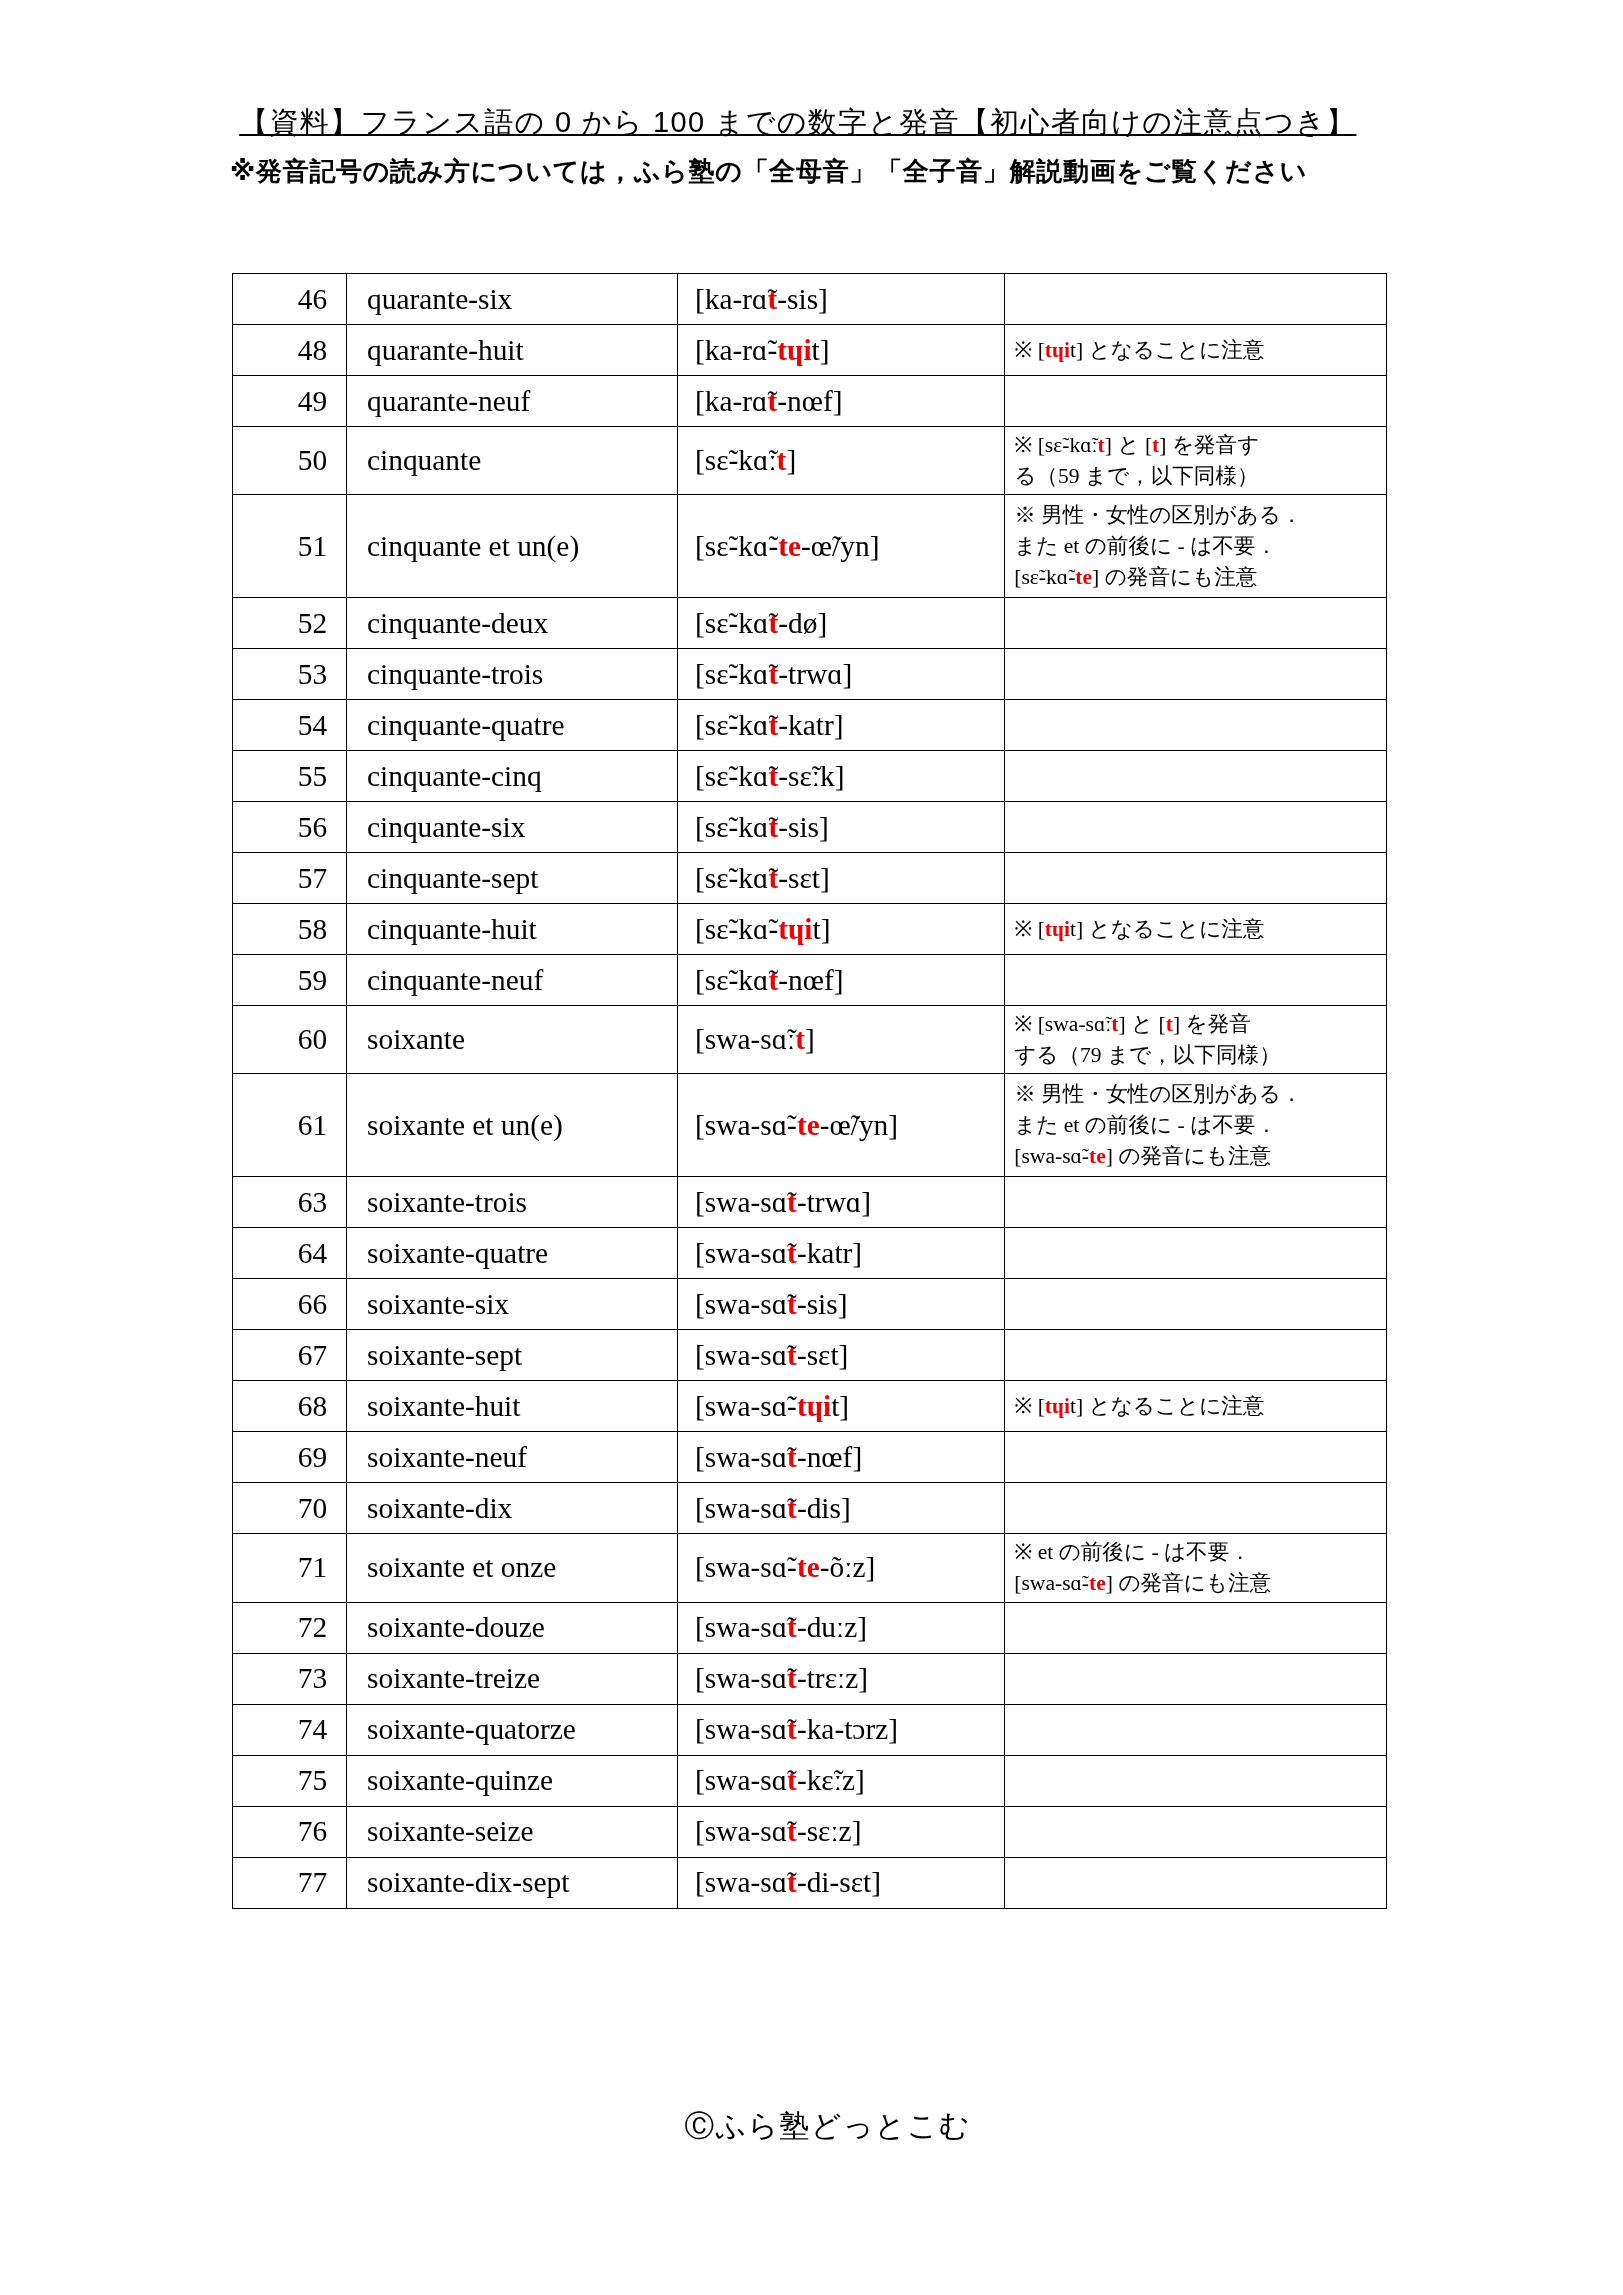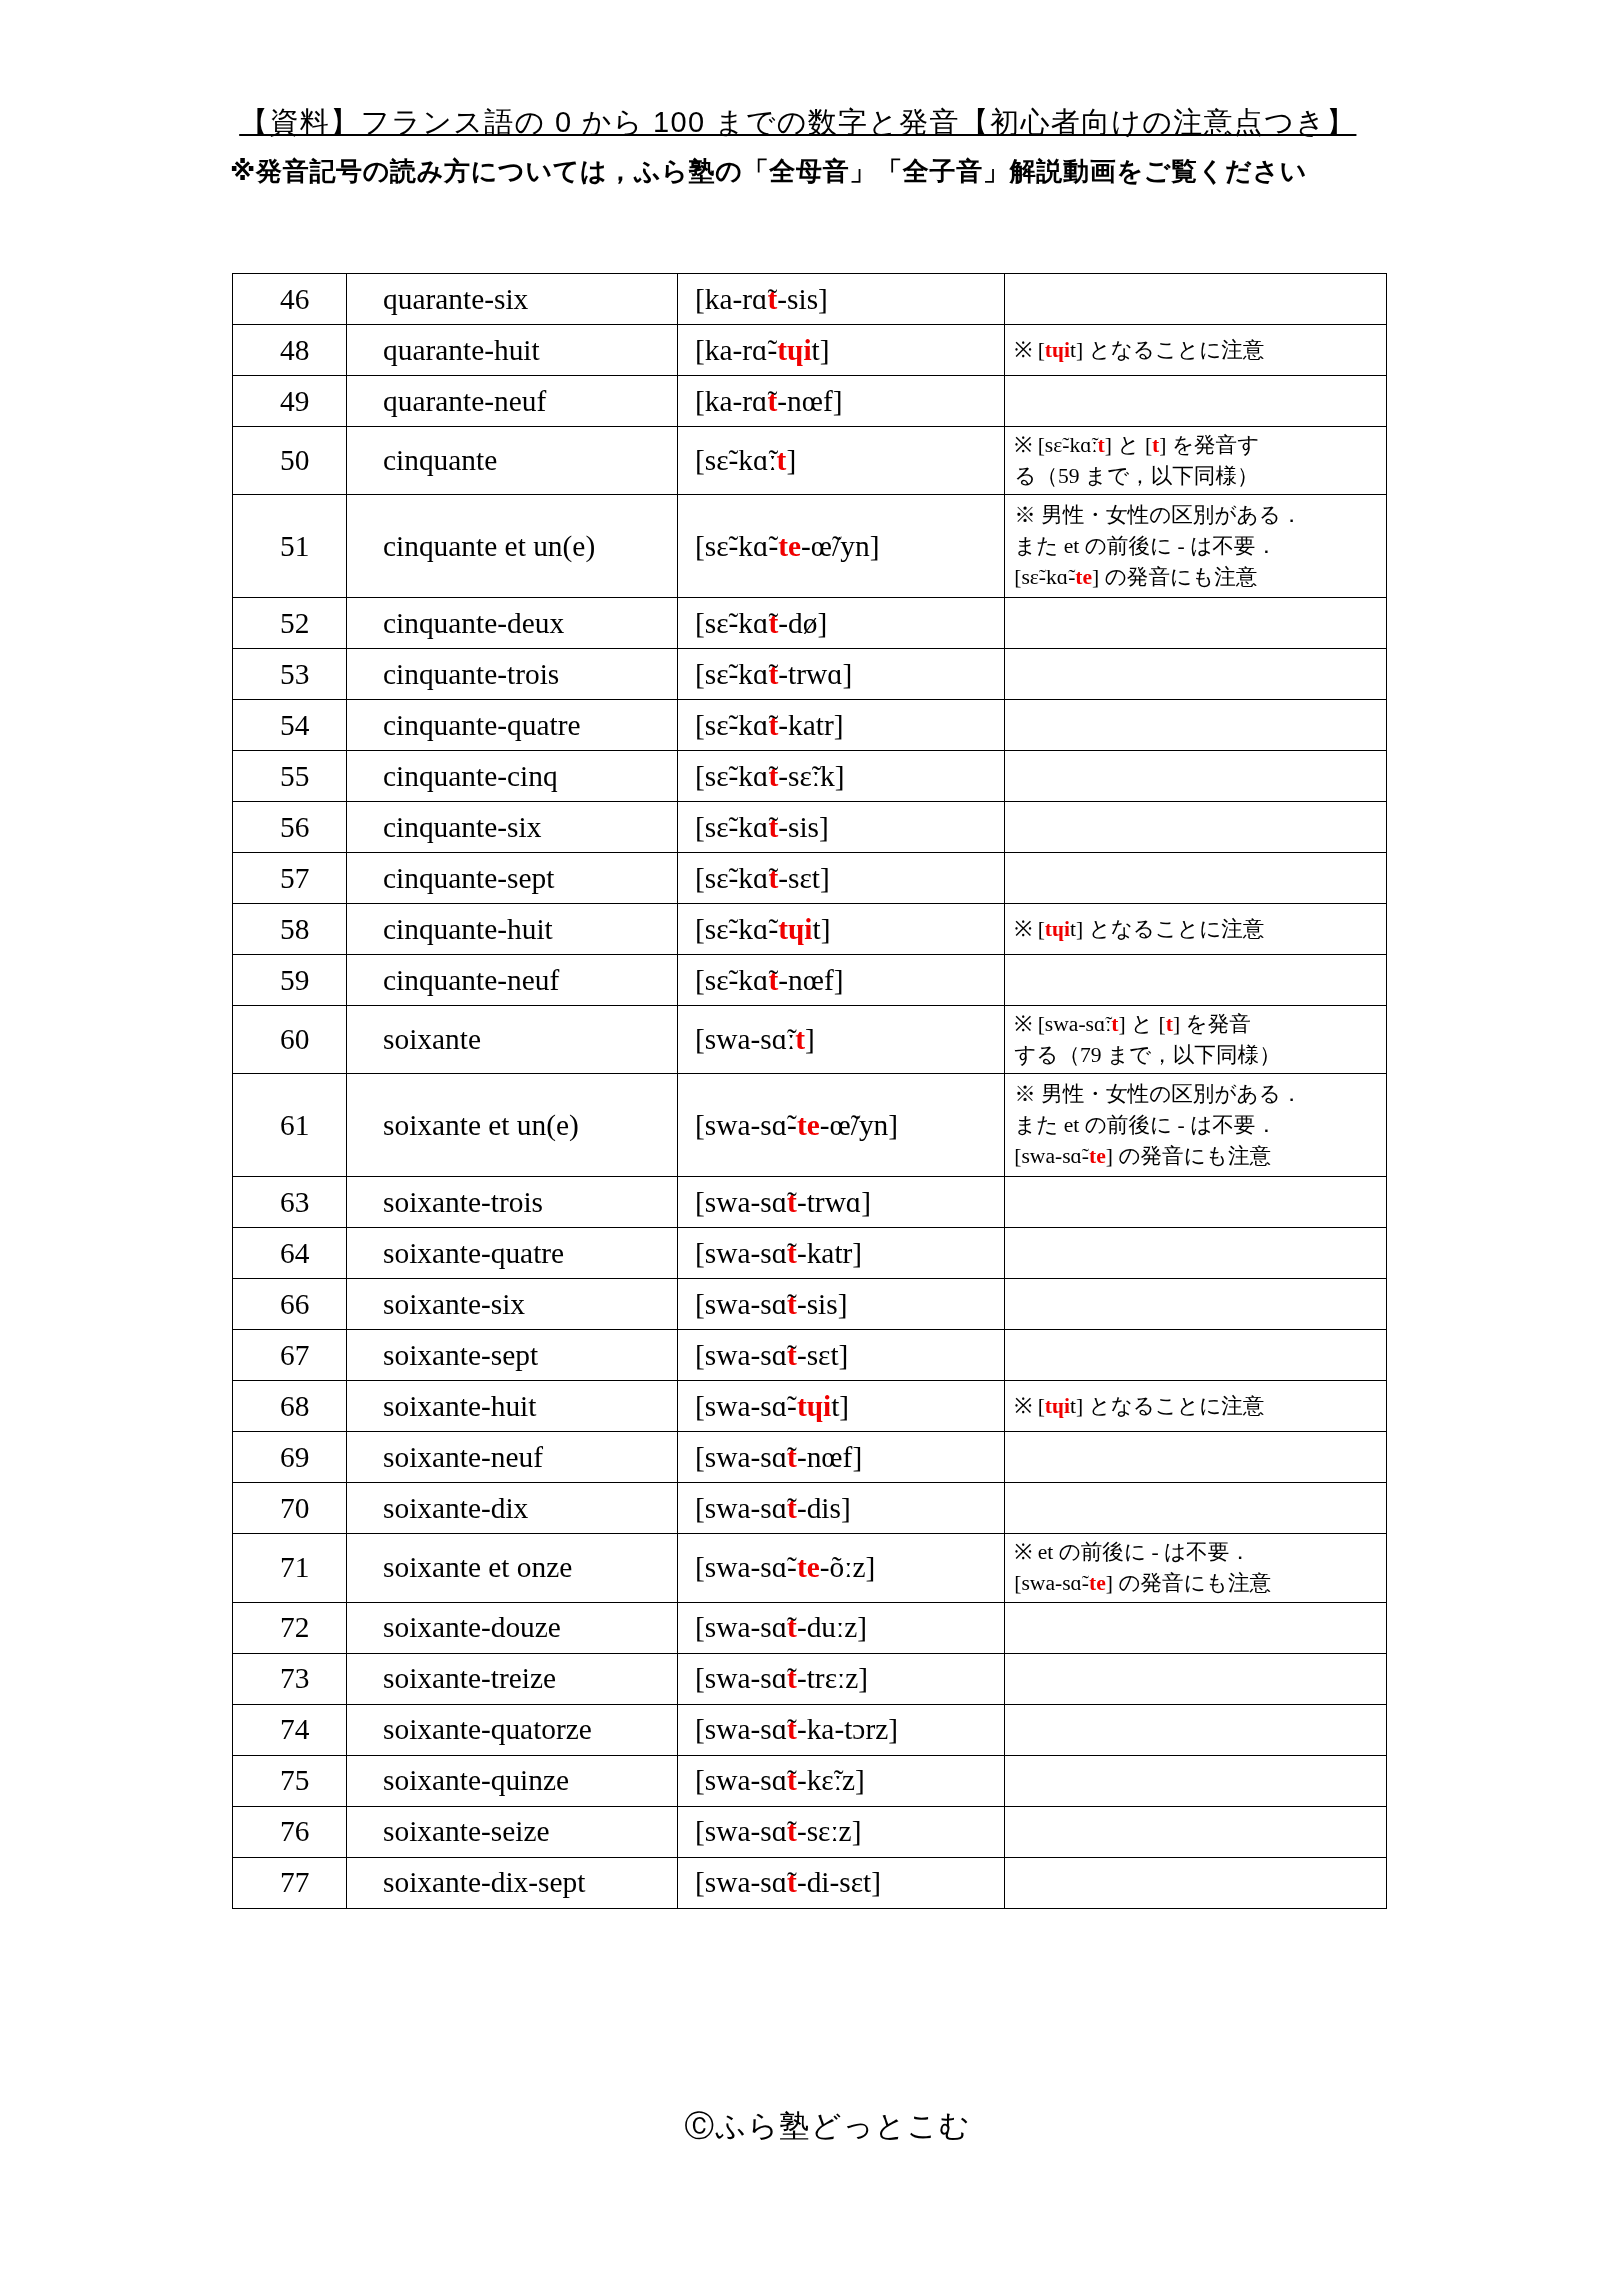--- a/index.html
+++ b/index.html
@@ -45,25 +45,26 @@
     overflow: hidden;
   }
   col.c-num  { width: 114px; }
   col.c-word { width: 331px; }
   col.c-pron { width: 327px; }
   col.c-note { width: 382px; }
   tr.row      { height: 51px; }
   tr.row.h2   { height: 65px; }
   tr.row.h3   { height: 103px; }
   td.num {
+    text-align: center;
     font-size: 29.4px;
     padding-left: 47px;
   }
   td.word {
-    padding-left: 36px;
+    padding-left: 20px;
     font-size: 29.4px;
     white-space: nowrap;
   }
   td.pron {
     padding-left: 17px;
     font-size: 29.4px;
     white-space: nowrap;
   }
   td.note {
     padding: 2.6px 5.2px 2.6px 9.2px;

